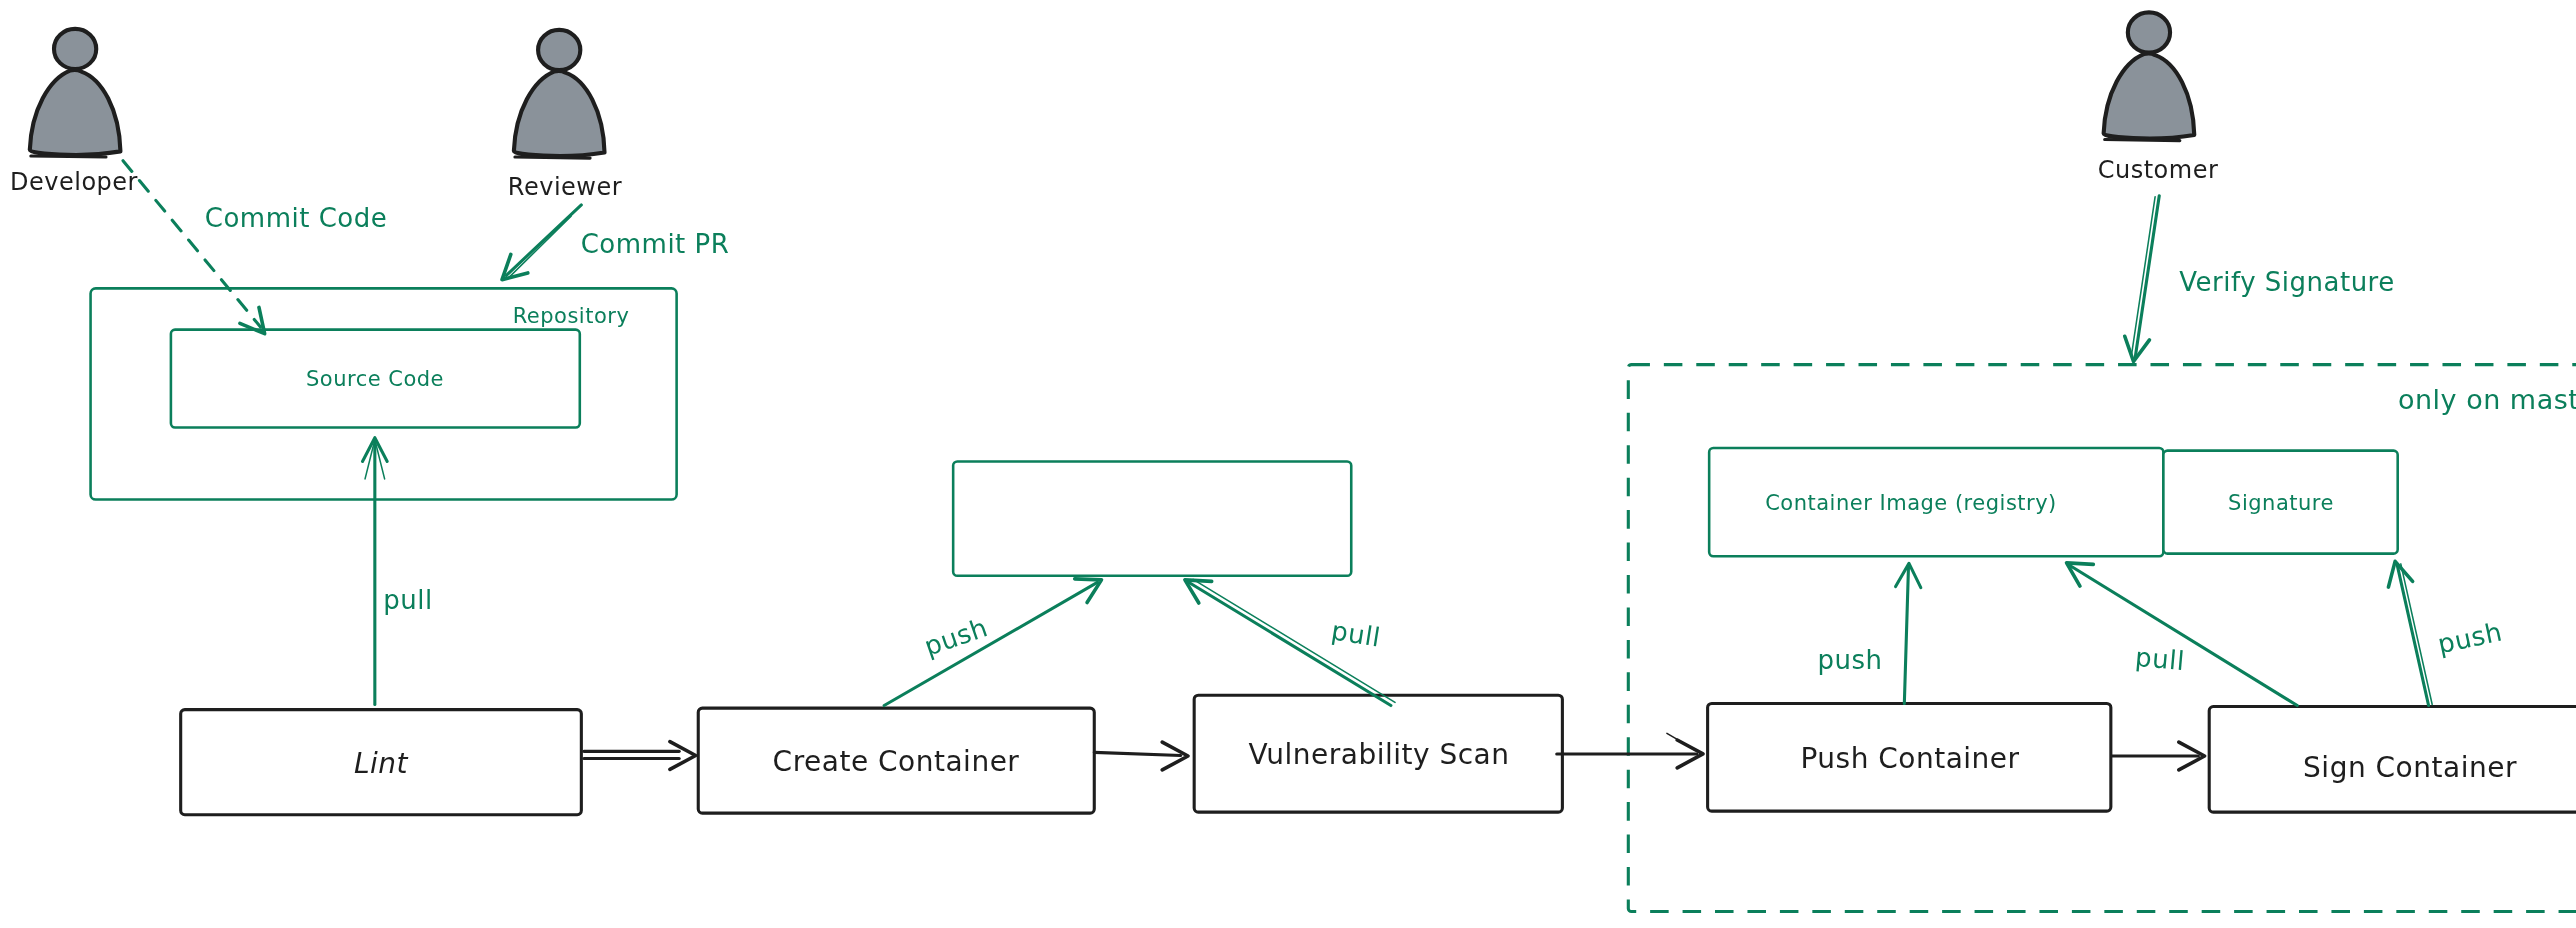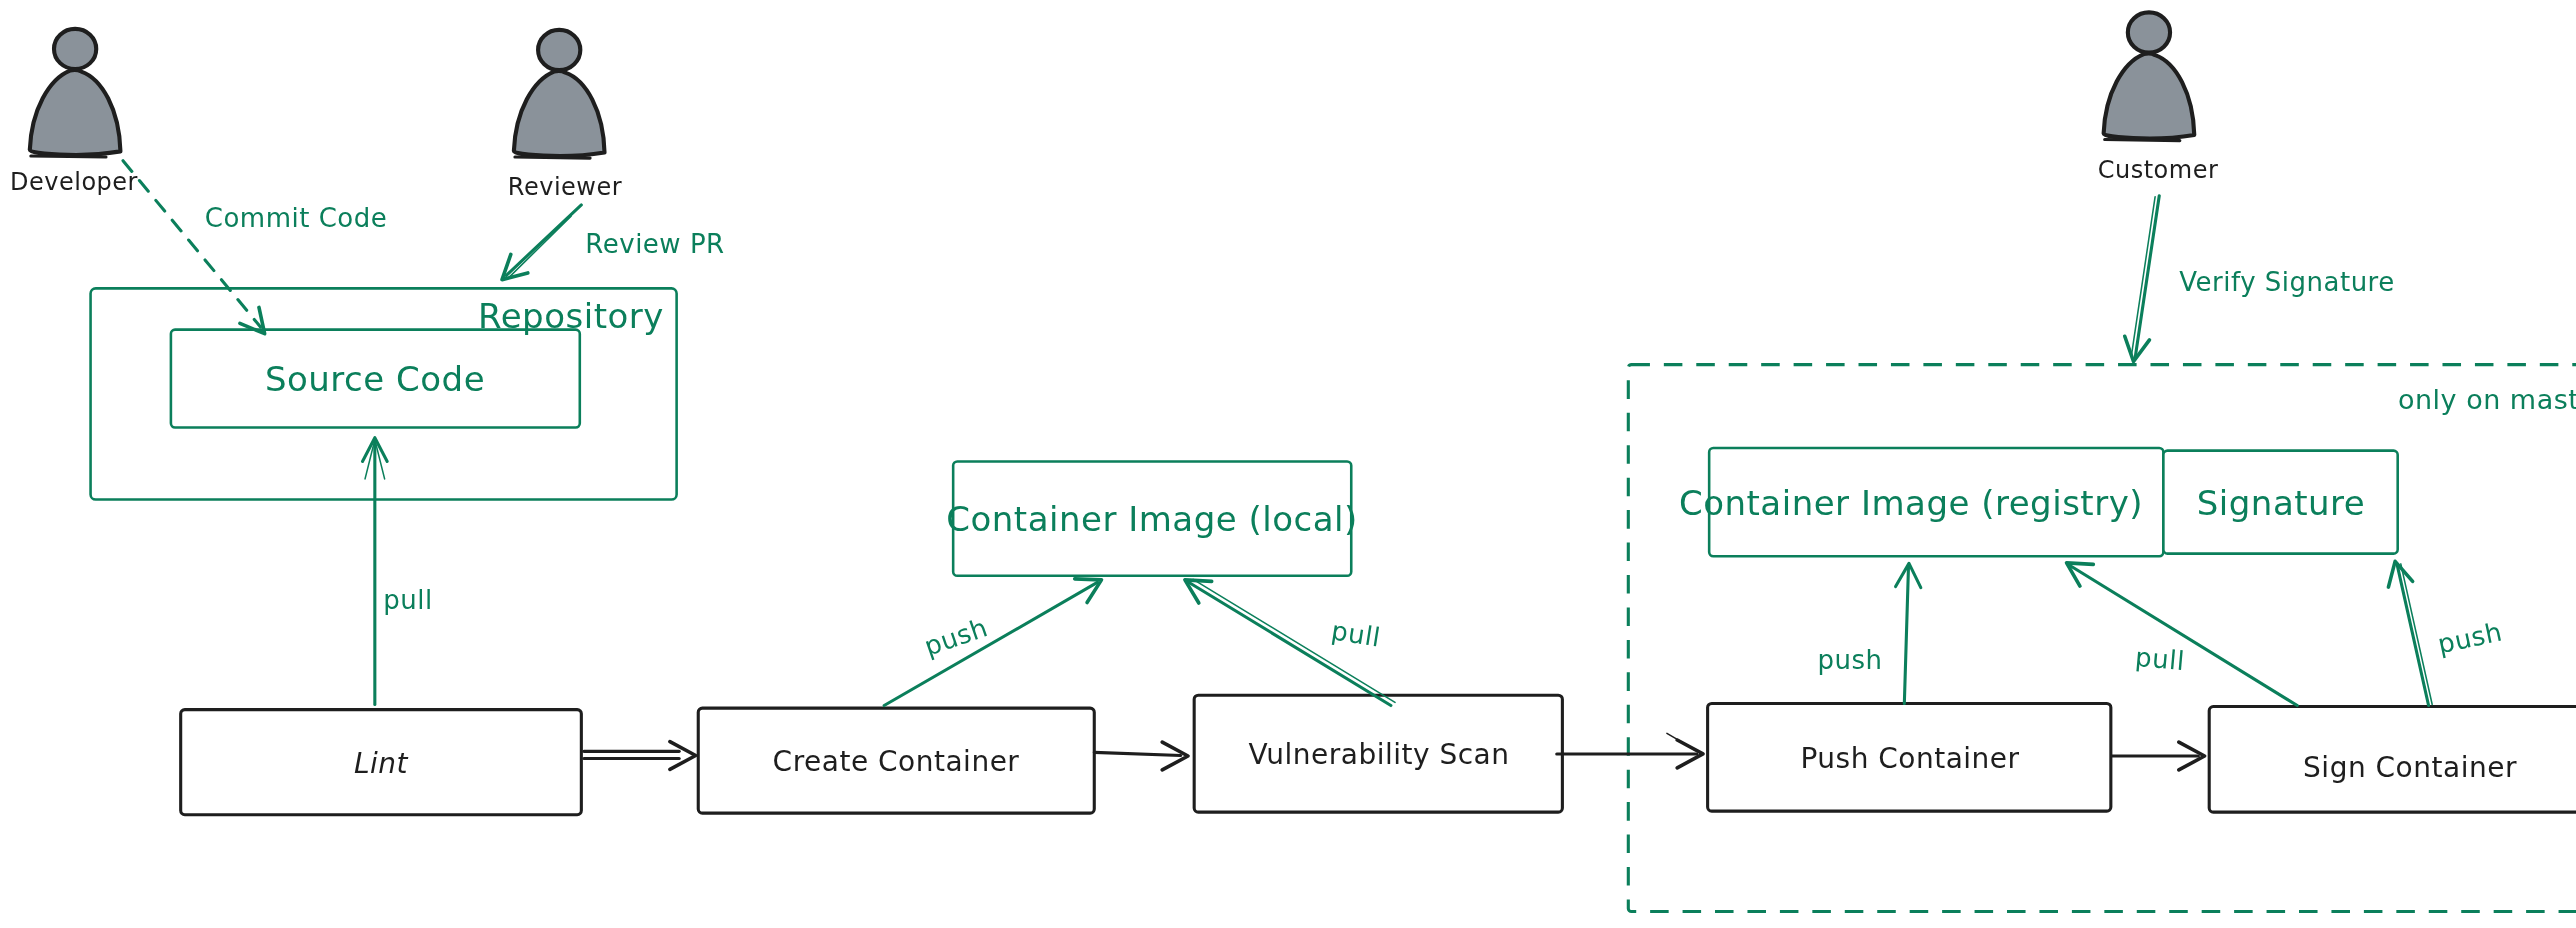--- a/index.html
+++ b/index.html
@@ -22,21 +22,21 @@
   .lbl{
     position:absolute;
     transform:translate(-50%,-50%);
     white-space:nowrap;
     letter-spacing:0.5px;
     user-select:none;
   }
   .lbl.green{color:var(--green);}
   .lbl.ink{color:var(--ink);}
   .edge-lbl{font-size:26px;}
-  .box-lbl{font-size:34px;}
+  .box-lbl{font-size:21px;}
   .node-lbl{font-size:28px;}
   .actor-lbl{font-size:24px;}
   .note-lbl{font-size:27px;}
   .rot-n19{transform:translate(-50%,-50%) rotate(-19deg);}
   .rot-p9{transform:translate(-50%,-50%) rotate(9deg);}
   .rot-p5{transform:translate(-50%,-50%) rotate(5deg);}
   .rot-n12{transform:translate(-50%,-50%) rotate(-12deg);}
   svg{display:block;}
 </style>
 </head>
@@ -134,33 +134,32 @@
     <use href="#person" x="0" y="0" transform="translate(1085,97)"></use>
     <use href="#person" x="0" y="0" transform="translate(4172,63)"></use>
   </svg>
 
   <div class="lbl ink actor-lbl" style="left:74px;top:182px;">Developer</div>
   <div class="lbl ink actor-lbl" style="left:565px;top:187px;">Reviewer</div>
   <div class="lbl ink actor-lbl" style="left:2158px;top:170px;">Customer</div>
 
   <div class="lbl green box-lbl" style="left:571px;top:316px;">Repository</div>
   <div class="lbl green box-lbl" style="left:375px;top:379px;">Source Code</div>
-  <div class="lbl green box-lbl" style="left:1152px;top:519px;">Container Image (local)</div>
   <div class="lbl green box-lbl" style="left:1911px;top:503px;">Container Image (registry)</div>
   <div class="lbl green box-lbl" style="left:2281px;top:503px;">Signature</div>
   <div class="lbl green note-lbl" style="left:2542px;top:399px;">only on master build</div>
 
   <div class="lbl ink node-lbl" style="left:381px;top:763px;font-style:italic;">Lint</div>
   <div class="lbl ink node-lbl" style="left:896px;top:761px;">Create Container</div>
   <div class="lbl ink node-lbl" style="left:1379px;top:754px;">Vulnerability Scan</div>
   <div class="lbl ink node-lbl" style="left:1910px;top:758px;">Push Container</div>
   <div class="lbl ink node-lbl" style="left:2410px;top:760px;margin-top:7px;">Sign Container</div>
 
   <div class="lbl green edge-lbl" style="left:296px;top:218px;">Commit Code</div>
-  <div class="lbl green edge-lbl" style="left:655px;top:244px;">Review PR</div>
+  <div class="lbl green edge-lbl" style="left:655px;top:244px;">Commit PR</div>
   <div class="lbl green edge-lbl" style="left:2287px;top:282px;">Verify Signature</div>
   <div class="lbl green edge-lbl" style="left:408px;top:600px;">pull</div>
   <div class="lbl green edge-lbl rot-n19" style="left:956px;top:637px;">push</div>
   <div class="lbl green edge-lbl rot-p9" style="left:1356px;top:634px;">pull</div>
   <div class="lbl green edge-lbl" style="left:1850px;top:660px;">push</div>
   <div class="lbl green edge-lbl rot-p5" style="left:2160px;top:659px;">pull</div>
   <div class="lbl green edge-lbl rot-n12" style="left:2470px;top:638px;">push</div>
 
 </div>
 

